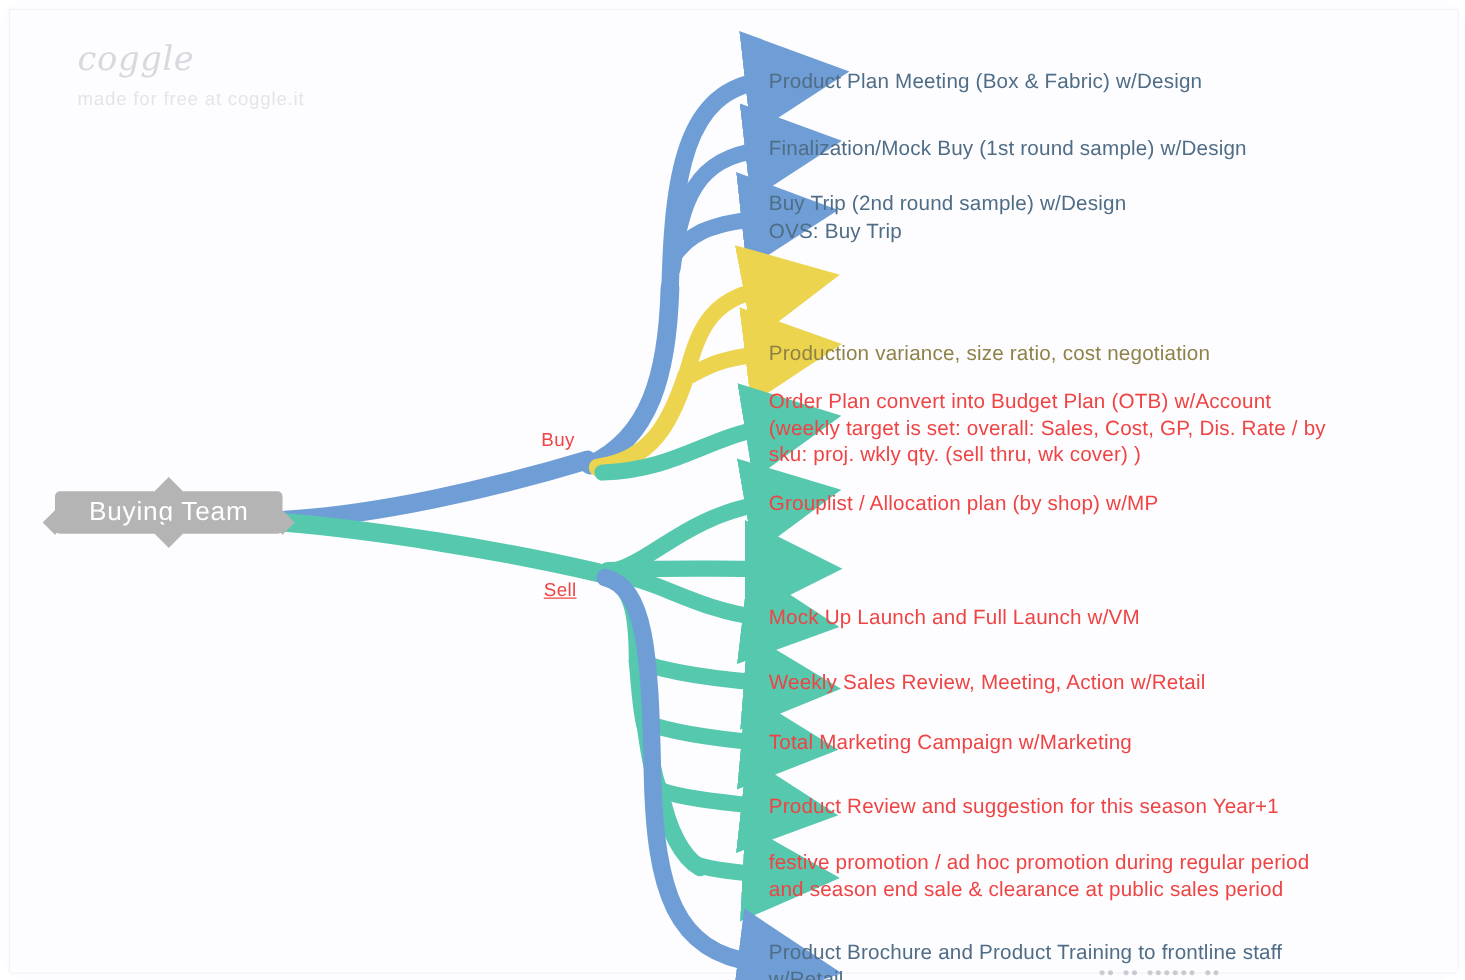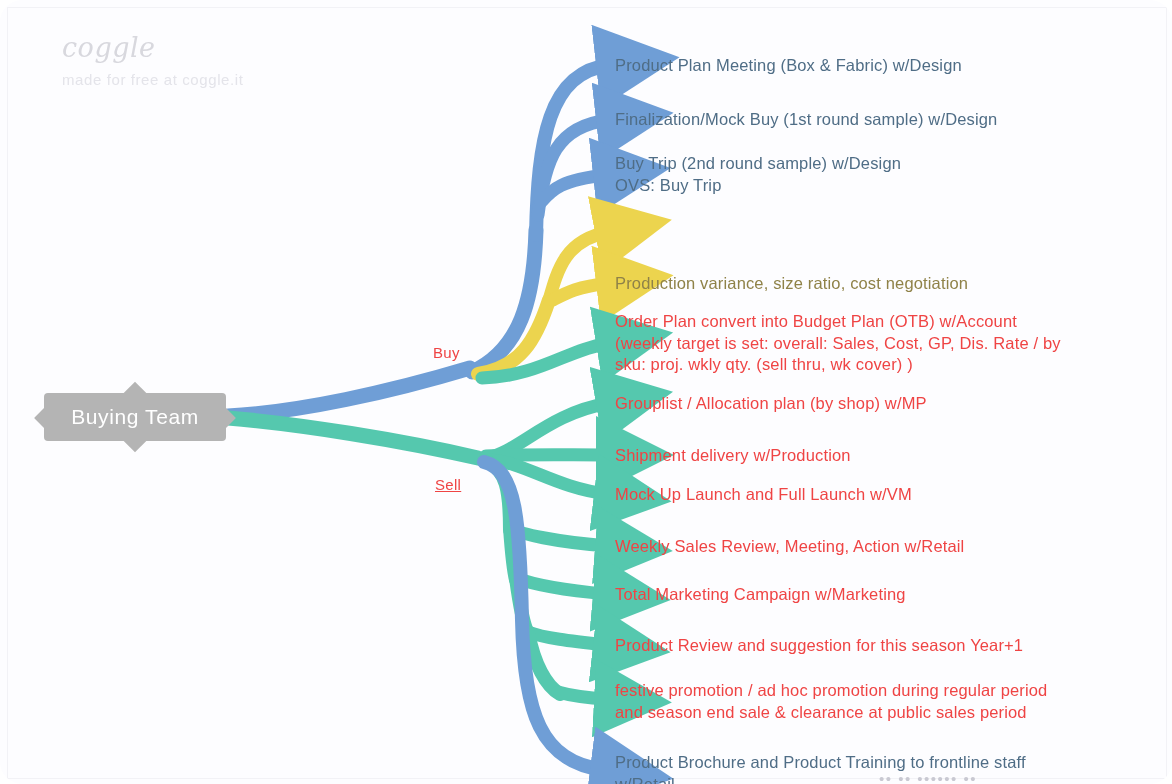--- a/index.html
+++ b/index.html
@@ -55,21 +55,21 @@
     width: 1172px;
     height: 784px;
   }
 
   
   #root-node {
     position: absolute;
     left: 44px;
     top: 393px;
     width: 182px;
-    height: 48px;
+    height: 34px;
     background: #b4b4b4;
     border-radius: 4px;
     display: flex;
     align-items: center;
     justify-content: center;
   }
   #root-node .root-label {
     color: #ffffff;
     font-size: 21px;
     letter-spacing: 0.6px;
@@ -88,21 +88,21 @@
 
   
   .branch-label {
     position: absolute;
     font-size: 15px;
     color: #ef4444;
     letter-spacing: 0.3px;
     white-space: nowrap;
   }
   #label-buy  { left: 433px; top: 344px; }
-  #label-sell { left: 435px; top: 476px; text-decoration: underline; }
+  #label-sell { left: 435px; top: 464px; text-decoration: underline; }
 
   
   .leaf {
     position: absolute;
     left: 615px;
     font-size: 16.5px;
     line-height: 21.5px;
     letter-spacing: 0.15px;
     white-space: pre-line;
   }
@@ -193,21 +193,20 @@
   <div class="leaf c-blue" style="top:55px">Product Plan Meeting (Box &amp; Fabric) w/Design</div>
   <div class="leaf c-blue" style="top:109px">Finalization/Mock Buy (1st round sample) w/Design</div>
   <div class="leaf c-blue" style="top:153px">Buy Trip (2nd round sample) w/Design
 OVS: Buy Trip</div>
   <div class="leaf c-yellow" style="top:273px">Production variance, size ratio, cost negotiation</div>
   <div class="leaf c-teal" style="top:311px">Order Plan convert into Budget Plan (OTB) w/Account
 (weekly target is set: overall: Sales, Cost, GP, Dis. Rate / by
 sku: proj. wkly qty. (sell thru, wk cover) )</div>
 
   <div class="leaf c-teal" style="top:393px">Grouplist / Allocation plan (by shop) w/MP</div>
-  <div class="leaf c-teal" style="top:445px">Shipment delivery w/Production</div>
   <div class="leaf c-teal" style="top:484px">Mock Up Launch and Full Launch w/VM</div>
   <div class="leaf c-teal" style="top:536px">Weekly Sales Review, Meeting, Action w/Retail</div>
   <div class="leaf c-teal" style="top:584px">Total Marketing Campaign w/Marketing</div>
   <div class="leaf c-teal" style="top:635px">Product Review and suggestion for this season Year+1</div>
   <div class="leaf c-teal" style="top:680px">festive promotion / ad hoc promotion during regular period
 and season end sale &amp; clearance at public sales period</div>
   <div class="leaf c-blue" style="top:752px">Product Brochure and Product Training to frontline staff
 w/Retail</div>
 
   <div id="bottom-clip">•• ••   ••••••   ••</div>

